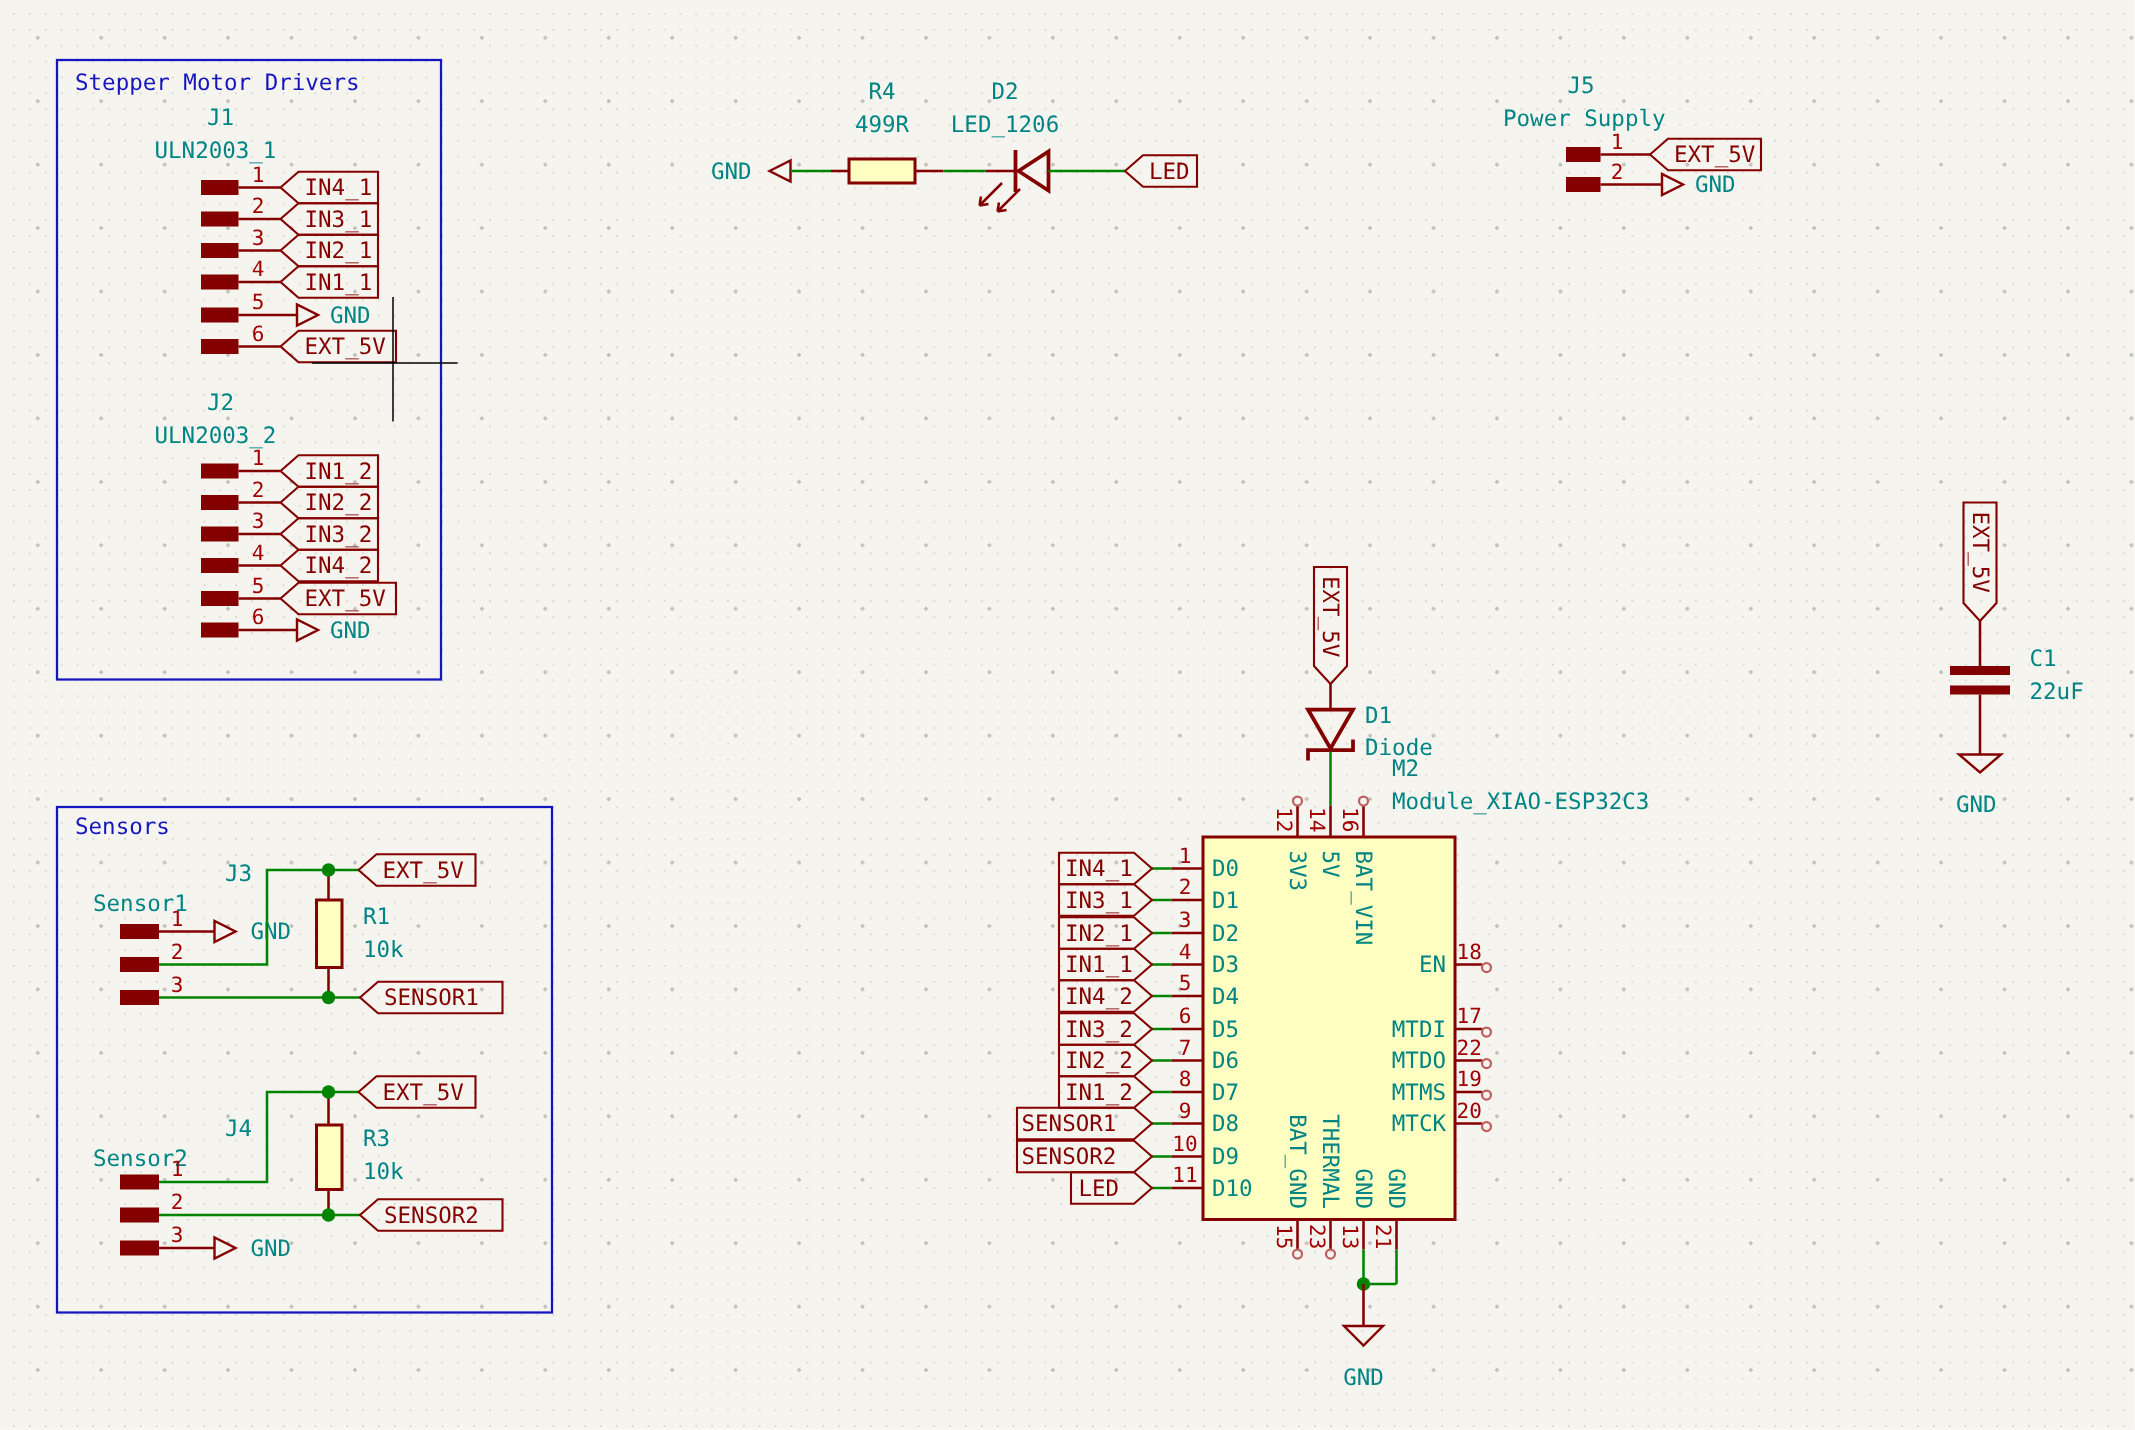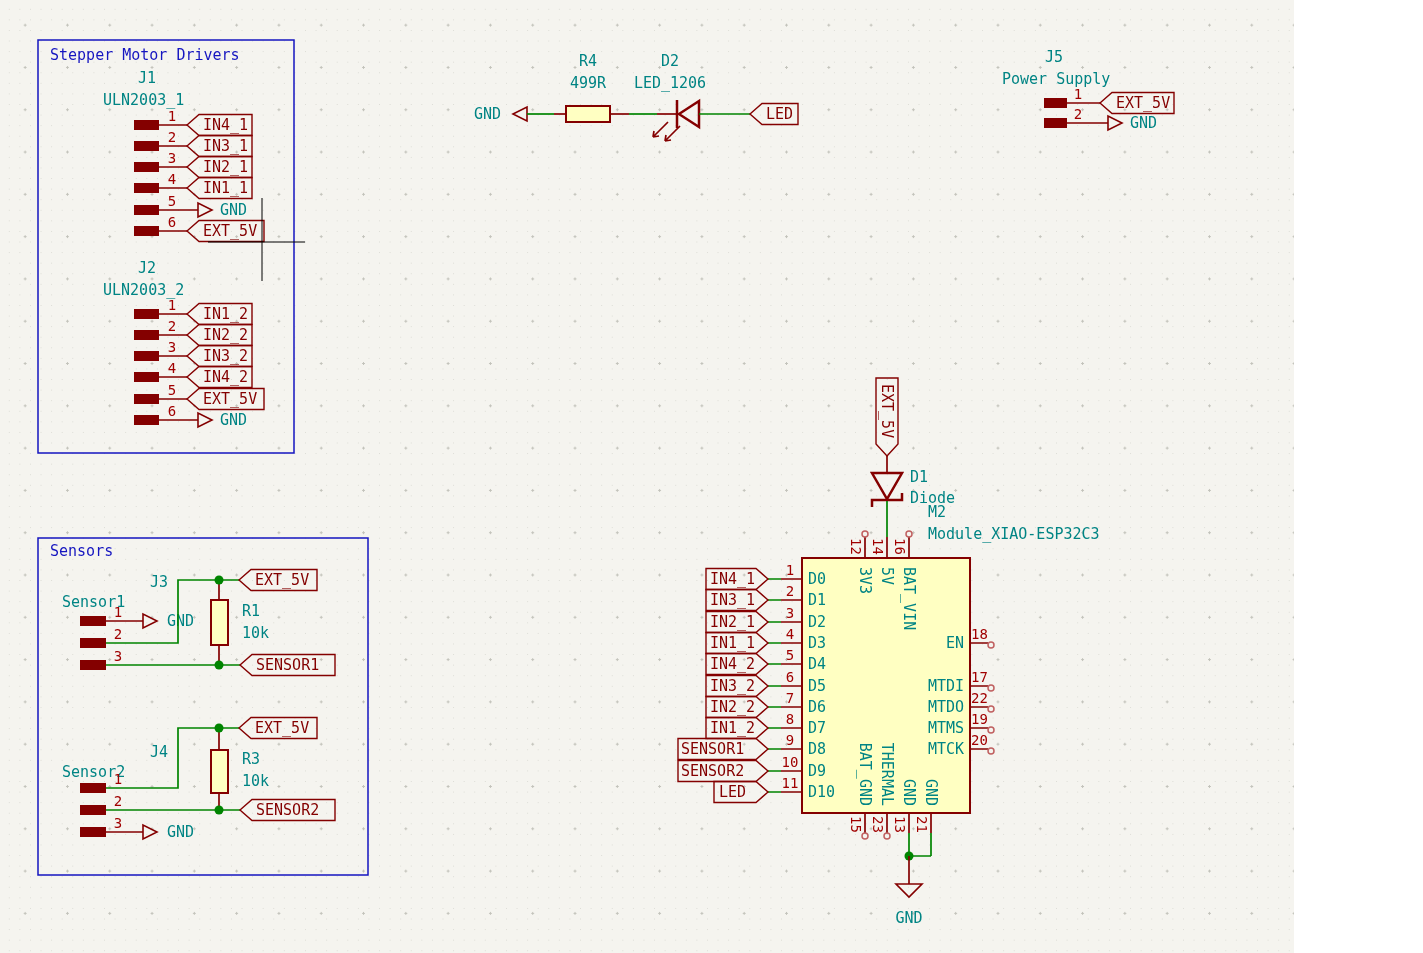--- a/index.html
+++ b/index.html
@@ -1,18 +1,18 @@
 <!DOCTYPE html>
 <html><head>
 <meta charset="utf-8">
 <style>
   html,body{margin:0;padding:0;}
   .canvas{
     position:relative;
-    width:1294px;height:953px;
+    width:1423px;height:953px;
     background-color:#F5F4EF;
     background-image:
       radial-gradient(#C3C3BB 1.1px, transparent 1.1px),
       radial-gradient(#DCDCD5 0.9px, transparent 0.9px);
     background-size:42.3px 42.3px, 10.58px 10.58px;
     background-position:4px 4px, 4px 4px;
     font-family:"DejaVu Sans Mono", monospace;
     overflow:hidden;
   }
   svg{position:absolute;left:0;top:0;}

